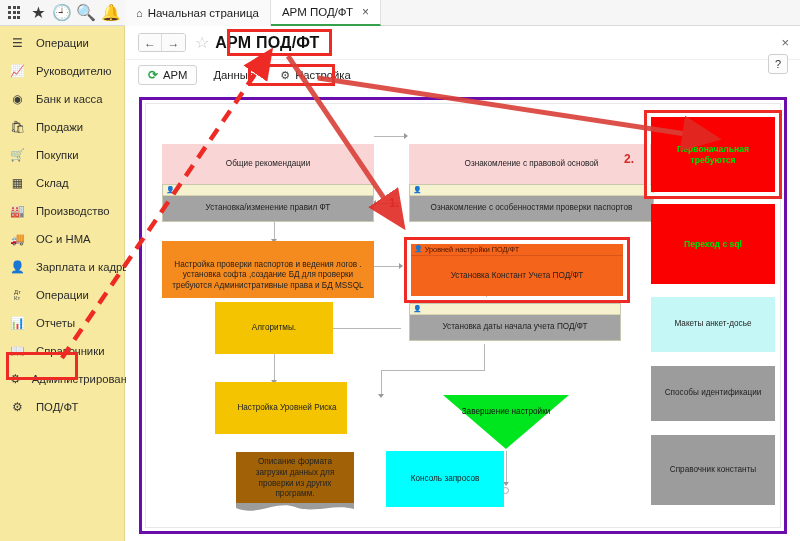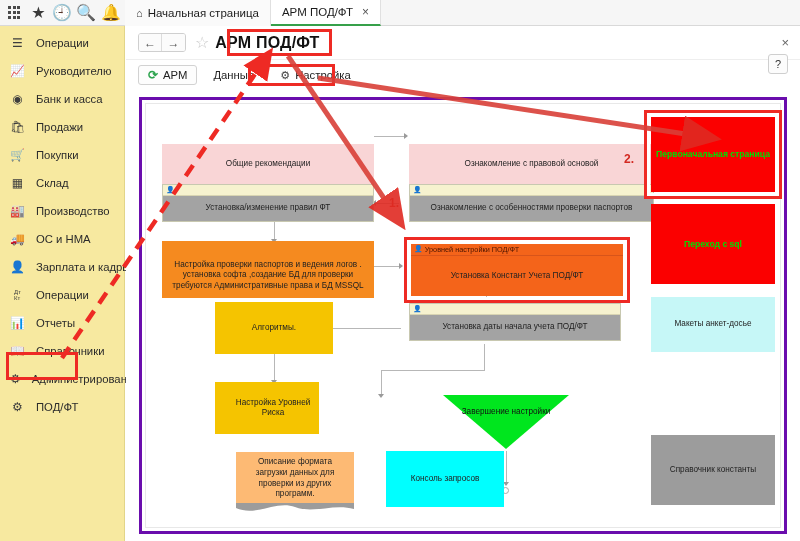--- a/index.html
+++ b/index.html
@@ -126,21 +126,21 @@
   .tri{ position:absolute; width:126px; height:54px;}
   .tri .shape{
     width:0;height:0; border-left:63px solid transparent; border-right:63px solid transparent;
     border-top:54px solid #00e61e;
   }
   .tri .lbl{ position:absolute; left:0; top:12px; width:126px; text-align:center;
              font-size:8.2px; color:#111;}
 
   
   .doc{ position:absolute; }
-  .doc .top{ background:#fdba74; position:absolute; left:0;top:0;right:0;bottom:9px;
+  .doc .top{ background:#a16207; position:absolute; left:0;top:0;right:0;bottom:9px;
              display:flex;align-items:center;justify-content:center;text-align:center;
              font-size:8.2px;color:#222;line-height:1.3;padding:0 10px;}
   .doc .wave{ position:absolute; left:0; bottom:0; width:100%; height:11px;}
 
   
   .ln{ position:absolute; background:#b7b7b7;}
   .arrow{ position:absolute; width:0;height:0;}
   .ar-down{ border-left:3px solid transparent;border-right:3px solid transparent;border-top:4px solid #9a9a9a;}
   .ar-left{ border-top:3px solid transparent;border-bottom:3px solid transparent;border-right:4px solid #9a9a9a;}
   .ar-right{ border-top:3px solid transparent;border-bottom:3px solid transparent;border-left:4px solid #9a9a9a;}
@@ -351,53 +351,56 @@
       <div class="node cream" style="left:263px; top:199px; width:212px; height:38px;">
         <div class="hdr">
           <span class="person-ico">👤</span>
         </div>
         <div class="body">Установка даты начала учета ПОД/ФТ</div>
       </div>
       <div class="node gold" style="left:69px; top:198px; width:118px; height:52px;">
         <span>Алгоритмы.</span>
       </div>
 
-      <div class="node gold" style="left:69px; top:278px; width:104px; height:52px;padding-left:16px;">
+      <div class="node gold" style="left:69px; top:278px; width:132px; height:52px;padding-left:16px;">
         <span>Настройка Уровней Риска</span>
       </div>
 
       <div class="tri" style="left:297px; top:291px;">
         <div class="shape"></div>
         <div class="lbl">Завершение настройки</div>
       </div>
 
       <div class="doc" style="left:90px; top:348px; width:118px; height:62px;">
         <div class="top">Описание формата загрузки данных для проверки из других программ.</div>
         <svg class="wave" viewBox="0 0 118 11" preserveAspectRatio="none">
           <path d="M0,0 L0,5 C20,14 40,-3 59,4 C78,11 98,0 118,6 L118,0 Z" fill="#9c9c9c"></path>
         </svg>
       </div>
 
       <div class="node cyan" style="left:240px; top:347px; width:118px; height:56px;">
         <span>Консоль запросов</span>
       </div>
 
       <div class="node red" style="left:505px; top:13px; width:124px; height:75px;">
-        <span>Первоначальная страница</span>
+        <span>Первоначальная требуются</span>
       </div>
       <div class="hl white" style="left:498px; top:6px; width:138px; height:89px;"></div>
 
       <div class="node red" style="left:505px; top:100px; width:124px; height:80px;">
         <span>Переход с sql</span>
       </div>
 
       <div class="node cyanlt" style="left:505px; top:193px; width:124px; height:55px;">
         <span>Макеты анкет-досье</span>
       </div>
 
+      <div class="node gray" style="left:505px; top:262px; width:124px; height:55px;">
+        <span>Способы идентификации</span>
+      </div>
 
       <div class="node gray" style="left:505px; top:331px; width:124px; height:70px;">
         <span>Справочник константы</span>
       </div>
 
       <div class="stepnum" style="left:243px; top:92px;">1.</div>
       <div class="stepnum" style="left:478px; top:48px;">2.</div>
 
     </div>
   </div>

